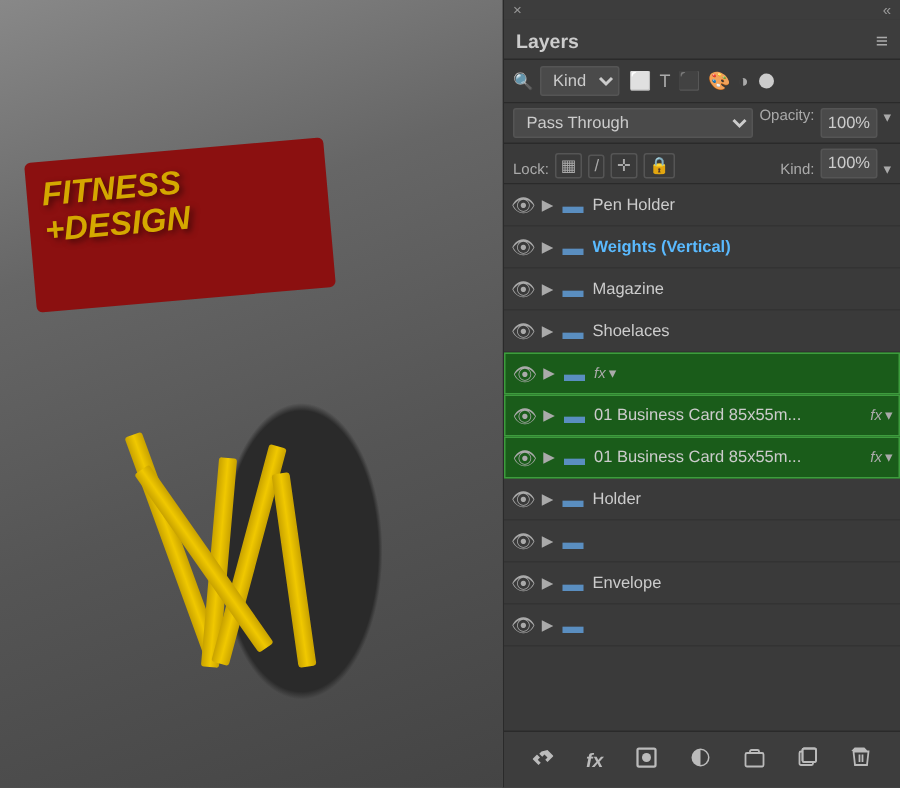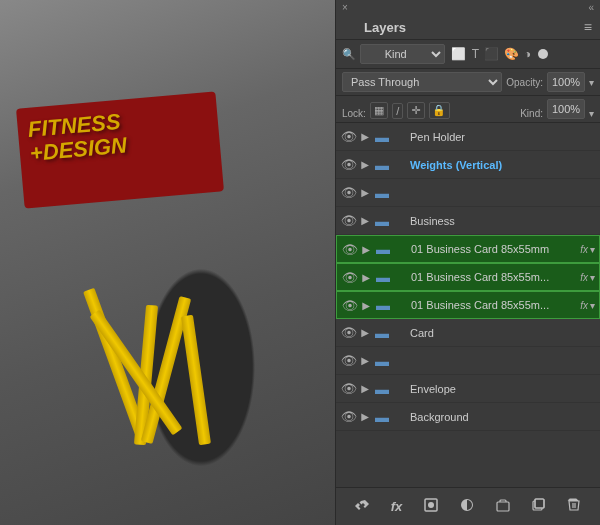--- a/index.html
+++ b/index.html
@@ -97,42 +97,41 @@
     }
     .panel-menu-icon {
       color: #aaa;
       font-size: 14px;
       cursor: pointer;
     }
     .header-left {
       display: flex;
       align-items: center;
       gap: 6px;
-      margin-left: 20px;
     }
 
     
     .filter-row {
       display: flex;
       align-items: center;
       padding: 4px 6px;
       gap: 4px;
       background: #3a3a3a;
       border-bottom: 1px solid #2a2a2a;
     }
     .filter-icon {
       color: #aaa;
       font-size: 11px;
     }
     .kind-select {
       background: #4a4a4a;
       color: #ccc;
       border: 1px solid #555;
       border-radius: 2px;
-      padding: 1px 20px;
+      padding: 1px 4px;
       font-size: 11px;
       height: 20px;
       cursor: pointer;
     }
     .filter-icons-group {
       display: flex;
       gap: 3px;
       margin-left: 2px;
     }
     .filter-icon-btn {
@@ -146,21 +145,20 @@
       height: 10px;
       border-radius: 50%;
       background: #ccc;
       margin-left: 2px;
       cursor: pointer;
     }
 
     
     .blend-row {
       display: flex;
-      align-items: center;
       padding: 3px 6px;
       gap: 4px;
       background: #3a3a3a;
       border-bottom: 1px solid #2a2a2a;
     }
     .blend-select {
       background: #4a4a4a;
       color: #ccc;
       border: 1px solid #555;
       border-radius: 2px;
@@ -295,21 +293,21 @@
     }
     .folder-blue { color: #5a8ec0; }
 
     .layer-name {
       color: #ccc;
       font-size: 11px;
       flex: 1;
       white-space: nowrap;
       overflow: hidden;
       text-overflow: ellipsis;
-      margin-left: 18px;
+      margin-left: 3px;
     }
     .layer-name.colored {
       color: #5abaff;
       font-weight: bold;
     }
     .fx-badge {
       color: #aaa;
       font-size: 10px;
       font-style: italic;
       margin-left: 3px;
@@ -445,34 +443,34 @@
       <span class="eye-icon">👁</span>
       <span class="expand-arrow">▶</span>
       <span class="layer-folder-icon folder-blue">▬</span>
       <span class="layer-name colored">Weights (Vertical)</span>
     </div>
 
     <div class="layer-item">
       <span class="eye-icon">👁</span>
       <span class="expand-arrow">▶</span>
       <span class="layer-folder-icon folder-blue">▬</span>
-    </div>
-
-    <div class="layer-item">
-      <span class="eye-icon">👁</span>
-      <span class="expand-arrow">▶</span>
-      <span class="layer-folder-icon folder-blue">▬</span>
-      <span class="layer-name">Business</span>
+      <span class="layer-name">Magazine</span>
+    </div>
+
+    <div class="layer-item">
+      <span class="eye-icon">👁</span>
+      <span class="expand-arrow">▶</span>
+      <span class="layer-folder-icon folder-blue">▬</span>
+      <span class="layer-name">Shoelaces</span>
     </div>
 
     <div class="layer-item highlighted">
       <span class="eye-icon">👁</span>
       <span class="expand-arrow">▶</span>
       <span class="layer-folder-icon folder-blue">▬</span>
-      <span class="layer-name">01 Business Card 85x55mm</span>
       <span class="fx-badge">fx</span>
       <span class="layer-arrow">▾</span>
     </div>
 
     <div class="layer-item highlighted">
       <span class="eye-icon">👁</span>
       <span class="expand-arrow">▶</span>
       <span class="layer-folder-icon folder-blue">▬</span>
       <span class="layer-name">01 Business Card 85x55m...</span>
       <span class="fx-badge">fx</span>
@@ -485,41 +483,40 @@
       <span class="layer-folder-icon folder-blue">▬</span>
       <span class="layer-name">01 Business Card 85x55m...</span>
       <span class="fx-badge">fx</span>
       <span class="layer-arrow">▾</span>
     </div>
 
     <div class="layer-item">
       <span class="eye-icon">👁</span>
       <span class="expand-arrow">▶</span>
       <span class="layer-folder-icon folder-blue">▬</span>
-      <span class="layer-name">Card</span>
+      <span class="layer-name">Holder</span>
     </div>
 
     <div class="layer-item">
       <span class="eye-icon">👁</span>
       <span class="expand-arrow">▶</span>
       <span class="layer-folder-icon folder-blue">▬</span>
     </div>
 
     <div class="layer-item">
       <span class="eye-icon">👁</span>
       <span class="expand-arrow">▶</span>
       <span class="layer-folder-icon folder-blue">▬</span>
       <span class="layer-name">Envelope</span>
     </div>
 
     <div class="layer-item">
       <span class="eye-icon">👁</span>
       <span class="expand-arrow">▶</span>
       <span class="layer-folder-icon folder-blue">▬</span>
-      <span class="layer-name">Background</span>
     </div>
 
   </div>
 
   <div class="bottom-toolbar">
     <span class="toolbar-btn" title="Link layers">
       <svg width="14" height="14" viewBox="0 0 14 14" fill="#bbb">
           <path d="M6 3l-1.5 1.5 2 2L8 5l2 2-1.5 1.5L10 10l4-4-4-4zM4 4L0 8l4 4 1.5-1.5-2-2L5 7 3 5l1-1z"></path>
         </svg>
     </span>

